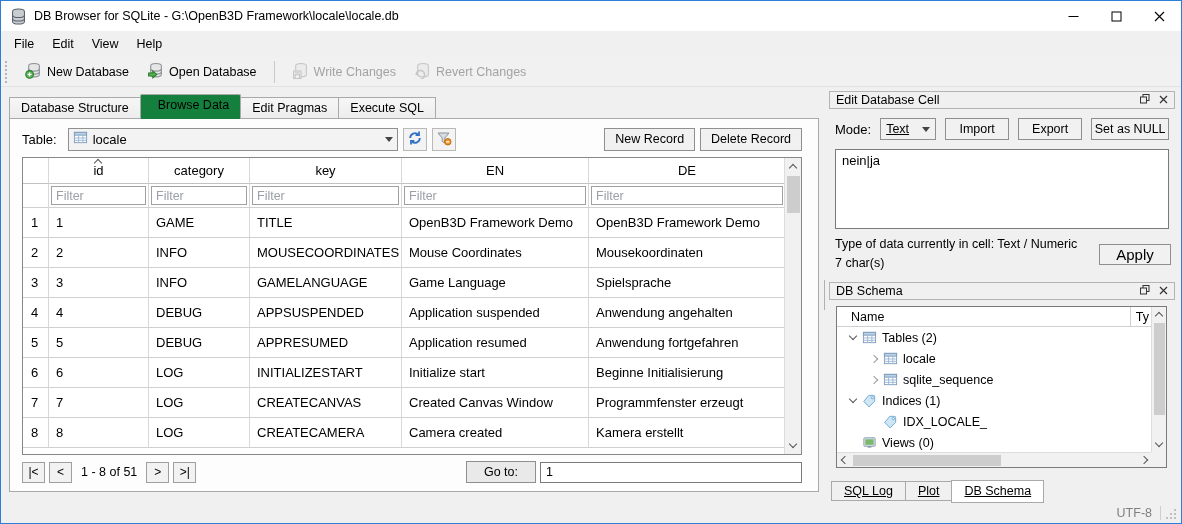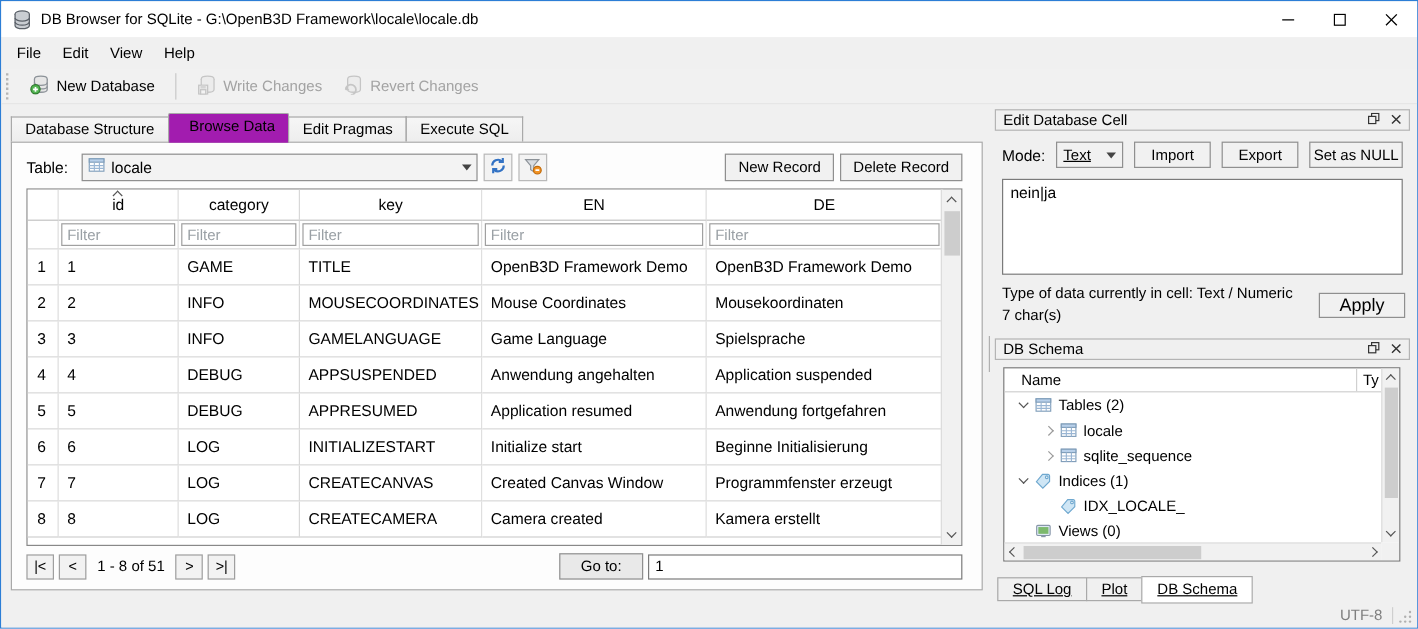--- a/index.html
+++ b/index.html
@@ -26,21 +26,21 @@
   .tb-btn.disabled svg { opacity:.45; filter:grayscale(1); }
   .tb-sep { width:1px; height:22px; background:#c9c9c9; margin:0 8px; }
 
   
   .main { flex:1 1 auto; display:flex; background:#f0f0f0; position:relative; min-height:0; }
 
   
   .left-pane { width:810px; margin-left:8px; display:flex; flex-direction:column; }
   .tabbar { display:flex; align-items:flex-end; height:32px; padding-top:9px; }
   .tab { padding:3px 11px 4px; font-size:12.5px; background:linear-gradient(#f6f6f6,#ededed); border:1px solid #a9a9a9; border-bottom:none; margin-right:-1px; height:22px; position:relative; }
-  .tab.active { background:#a21caf; height:25px; z-index:2; border-top-left-radius:2px; border-top-right-radius:2px;padding-left:17px; }
+  .tab.active { background:#15803d; height:25px; z-index:2; border-top-left-radius:2px; border-top-right-radius:2px;padding-left:17px; }
   .pane { border:1px solid #a9a9a9; margin-top:-1px; background:#fdfdfd; height:374px; position:relative; }
 
   .controls-row { display:flex; align-items:center; margin:8px 16px 6px 12px; height:24px; gap:5px; }
   .table-label { margin-right:6px; }
   .combo { width:330px; height:23px; background:#f3f3f3; border:1px solid #8f8f8f; display:flex; align-items:center; padding:0 4px; gap:5px; }
   .combo .arrow { margin-left:auto; width:0; height:0; border-left:4px solid transparent; border-right:4px solid transparent; border-top:5px solid #444; }
   .sq-btn { width:24px; height:23px; border:1px solid #b9b9b9; background:#f3f3f3; display:flex; align-items:center; justify-content:center; position:relative; }
   .push-btn { height:23px; border:1px solid #8f8f8f; background:#f1f1f1; display:flex; align-items:center; justify-content:center; padding:0 10px; font-size:12.5px; }
   .spacer { flex:1; }
 
@@ -168,20 +168,29 @@
     <div class="tb-btn">
       <span><svg width="17" height="17" viewBox="0 0 16 16">
             <ellipse cx="8.5" cy="3.6" rx="5" ry="2.2" fill="#e6e6e6" stroke="#8c9298"></ellipse>
             <path d="M3.5 3.6v8.2c0 1.2 2.2 2.2 5 2.2s5-1 5-2.2V3.6" fill="#e6e6e6" stroke="#8c9298"></path>
             <path d="M3.5 6.4c0 1.2 2.2 2.2 5 2.2s5-1 5-2.2M3.5 9.2c0 1.2 2.2 2.2 5 2.2s5-1 5-2.2" fill="none" stroke="#8c9298"></path>
             <circle cx="4.3" cy="11.7" r="3.6" fill="#53b552" stroke="#2d7a2c"></circle>
             <path d="M4.3 9.8v3.8M2.4 11.7h3.8" stroke="#fff" stroke-width="1.3"></path>
           </svg></span>
       <span>New Database</span>
     </div>
+    <div class="tb-btn">
+      <span><svg width="17" height="17" viewBox="0 0 16 16">
+            <ellipse cx="8.5" cy="3.6" rx="5" ry="2.2" fill="#e6e6e6" stroke="#8c9298"></ellipse>
+            <path d="M3.5 3.6v8.2c0 1.2 2.2 2.2 5 2.2s5-1 5-2.2V3.6" fill="#e6e6e6" stroke="#8c9298"></path>
+            <path d="M3.5 6.4c0 1.2 2.2 2.2 5 2.2s5-1 5-2.2M3.5 9.2c0 1.2 2.2 2.2 5 2.2s5-1 5-2.2" fill="none" stroke="#8c9298"></path>
+            <path d="M1.5 10.3h4v-1.8l3.6 3.2-3.6 3.2v-1.8h-4z" fill="#53b552" stroke="#2d7a2c"></path>
+          </svg></span>
+      <span>Open Database</span>
+    </div>
     <div class="tb-sep"></div>
     <div class="tb-btn disabled">
       <span><svg width="17" height="17" viewBox="0 0 16 16">
             <ellipse cx="8.5" cy="3.6" rx="5" ry="2.2" fill="#e6e6e6" stroke="#8c9298"></ellipse>
             <path d="M3.5 3.6v8.2c0 1.2 2.2 2.2 5 2.2s5-1 5-2.2V3.6" fill="#e6e6e6" stroke="#8c9298"></path>
             <rect x="1.5" y="8.5" width="7" height="7" fill="#dfe3e8" stroke="#8c9298"></rect>
             <rect x="3" y="8.5" width="4" height="2.5" fill="#aab2ba"></rect>
             <rect x="3" y="12" width="4" height="3.5" fill="#f6f6f6" stroke="#8c9298"></rect>
           </svg></span>
       <span>Write Changes</span>
@@ -300,22 +309,22 @@
             <div class="c">INFO</div>
             <div class="c">GAMELANGUAGE</div>
             <div class="c">Game Language</div>
             <div class="c">Spielsprache</div>
           </div>
           <div class="trow data">
             <div class="c gut">4</div>
             <div class="c">4</div>
             <div class="c">DEBUG</div>
             <div class="c">APPSUSPENDED</div>
+            <div class="c">Application suspended</div>
             <div class="c">Anwendung angehalten</div>
-            <div class="c">Application suspended</div>
           </div>
           <div class="trow data">
             <div class="c gut">5</div>
             <div class="c">5</div>
             <div class="c">DEBUG</div>
             <div class="c">APPRESUMED</div>
             <div class="c">Application resumed</div>
             <div class="c">Anwendung fortgefahren</div>
           </div>
           <div class="trow data">

